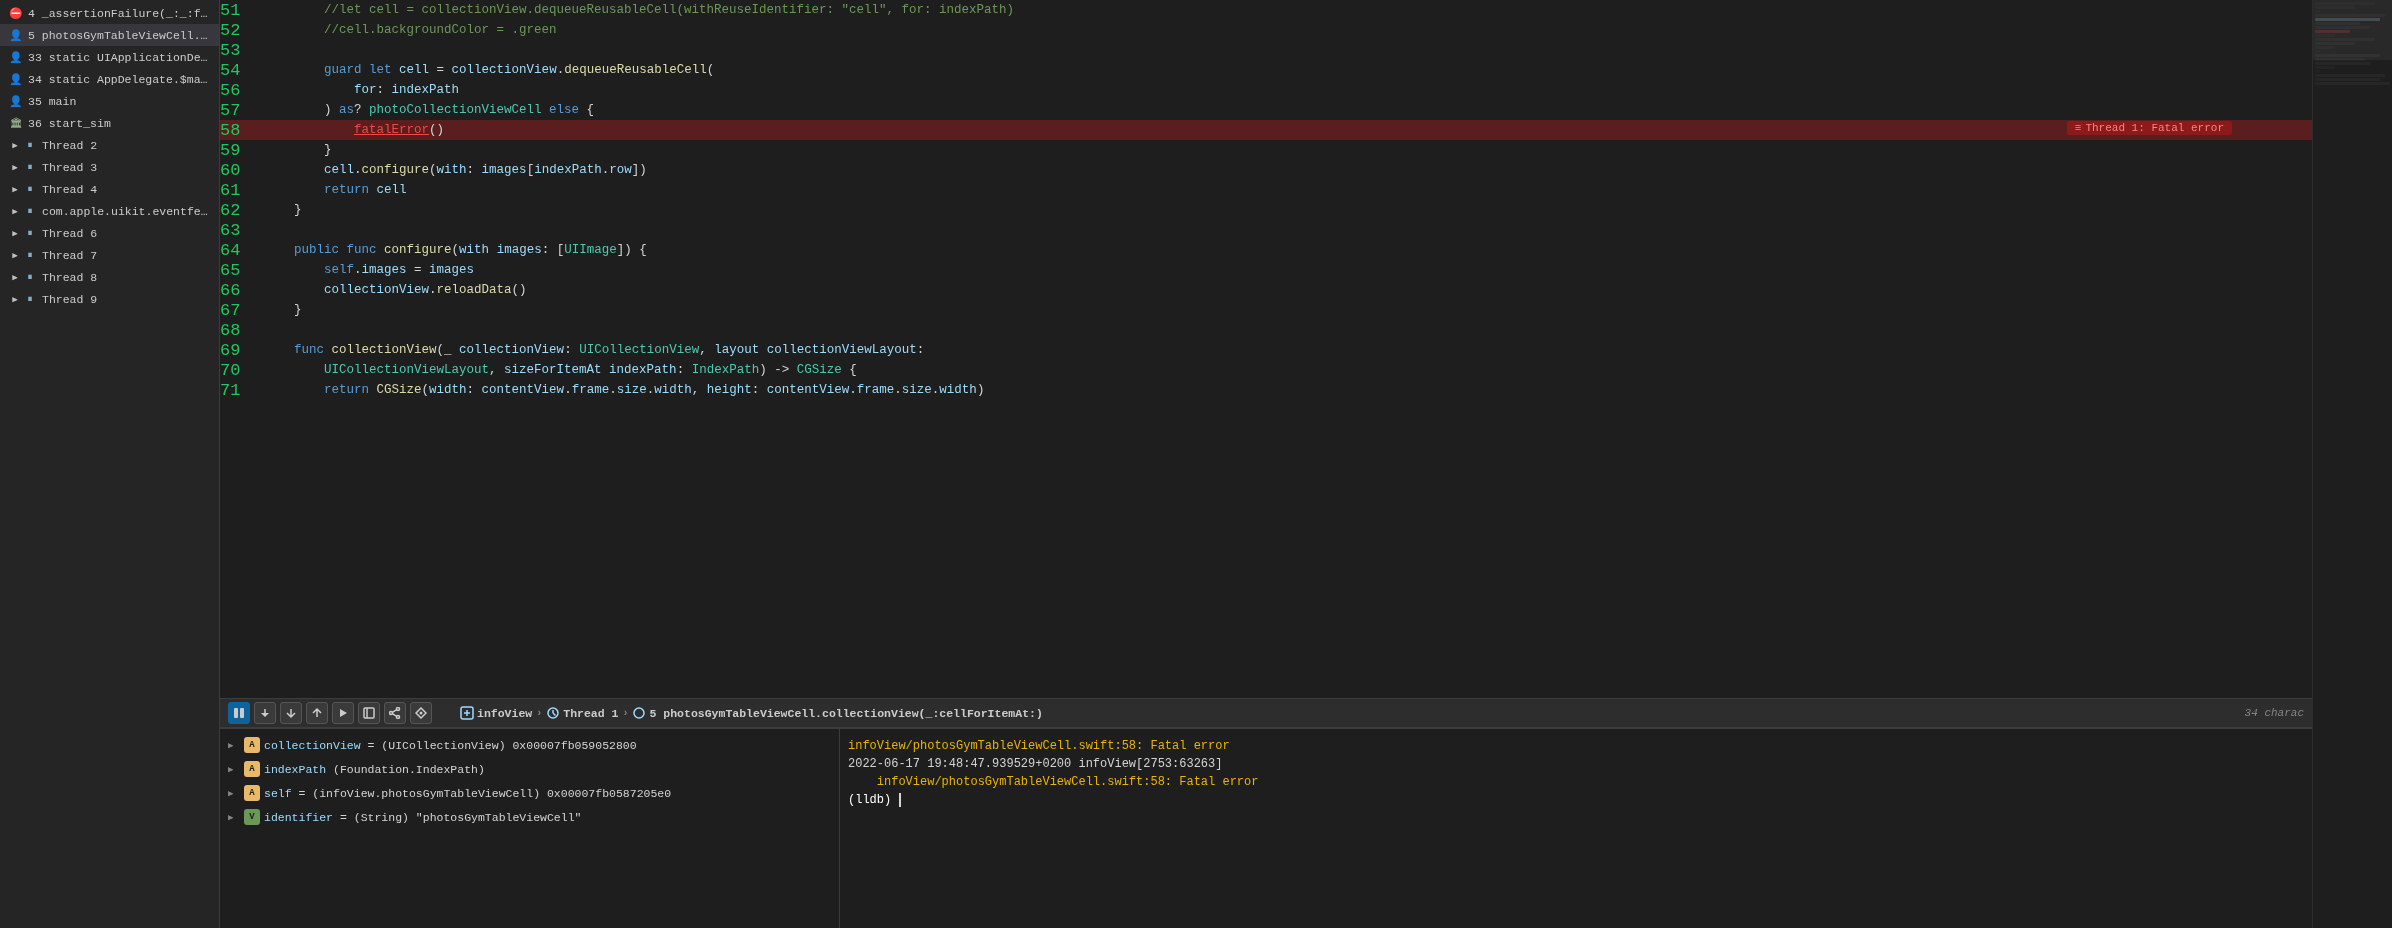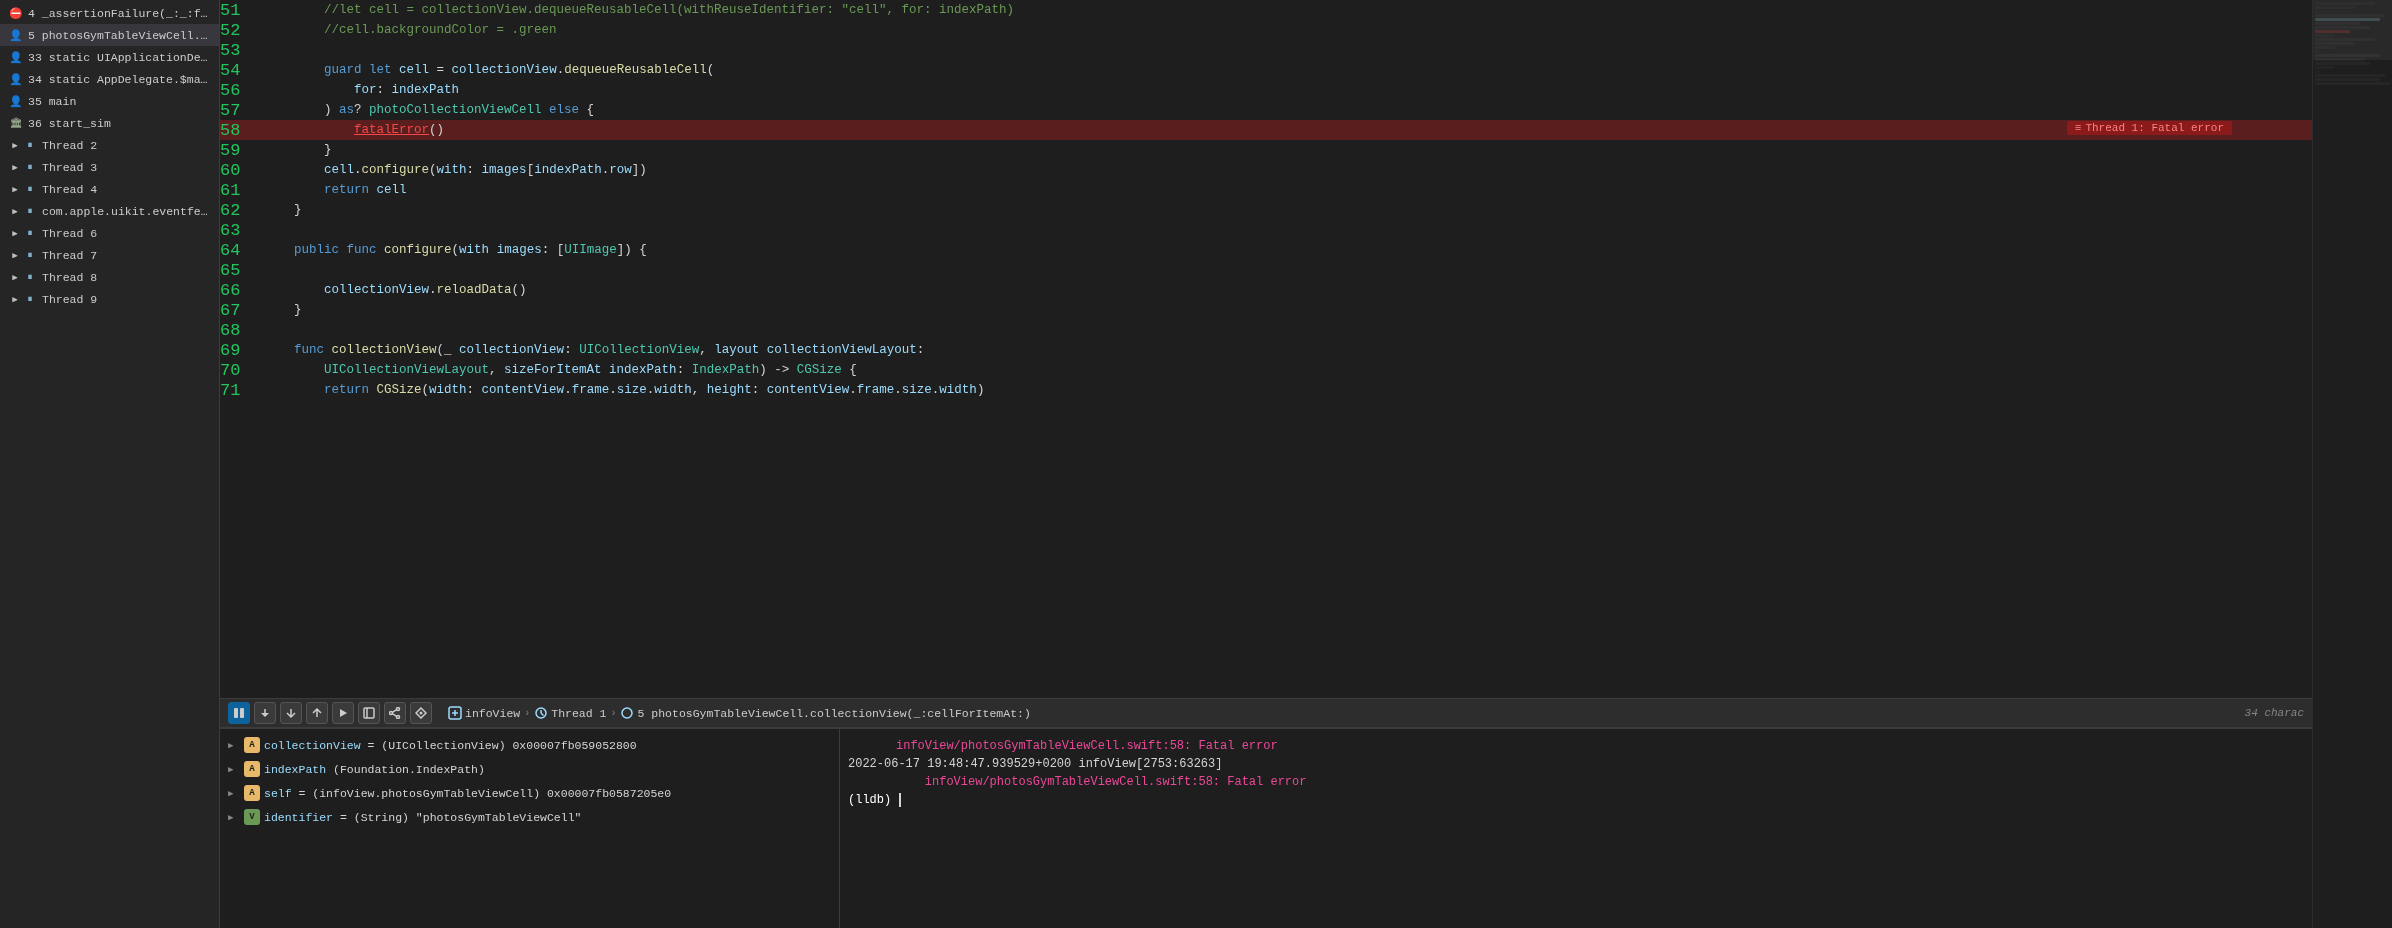--- a/index.html
+++ b/index.html
@@ -186,23 +186,24 @@
 
     .toolbar-btn.play-active {
       background: #0e639c;
       border-color: #0e639c;
     }
 
     .toolbar-breadcrumb {
       display: flex;
       align-items: center;
       gap: 4px;
-      margin-left: 12px;
+      margin-left: 24px;
       font-size: 11.5px;
       color: #cccccc;
+      font-weight: bold;
     }
 
     .breadcrumb-sep {
       color: #858585;
       font-size: 10px;
     }
 
     .breadcrumb-item {
       display: flex;
       align-items: center;
@@ -286,21 +287,21 @@
       overflow-y: auto;
       font-family: 'Menlo', 'Monaco', 'Courier New', monospace;
       font-size: 12px;
     }
 
     .console-line {
       color: #d4d4d4;
       line-height: 1.5;
       white-space: pre-wrap;
     }
-    .console-line.error { color: #ec4899; margin-left: 48px; }
+    .console-line.error { color: #eab308; }
     .console-prompt {
       color: #ffffff;
     }
 
     
     .minimap {
       width: 80px;
       background: #1e1e1e;
       border-left: 1px solid #2d2d2d;
       flex-shrink: 0;
@@ -470,20 +471,21 @@
         <span class="line-code"></span>
       </div>
 
       <div class="code-line">
         <span class="line-number">64</span>
         <span class="line-code">    <span class="kw-blue">public</span> <span class="kw-blue">func</span> <span class="fn">configure</span>(<span class="prop">with</span> <span class="prop">images</span>: [<span class="type">UIImage</span>]) {</span>
       </div>
 
       <div class="code-line">
         <span class="line-number">65</span>
+        <span class="line-code">        <span class="kw-blue">self</span>.<span class="prop">images</span> = <span class="prop">images</span></span>
       </div>
 
       <div class="code-line">
         <span class="line-number">66</span>
         <span class="line-code">        <span class="prop">collectionView</span>.<span class="fn">reloadData</span>()</span>
       </div>
 
       <div class="code-line">
         <span class="line-number">67</span>
         <span class="line-code">    }</span>

